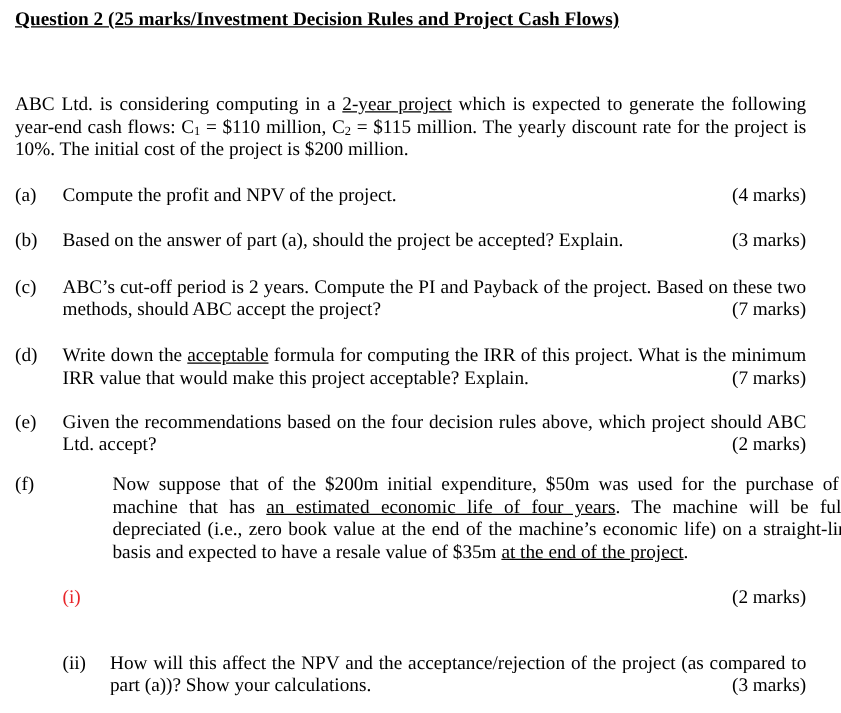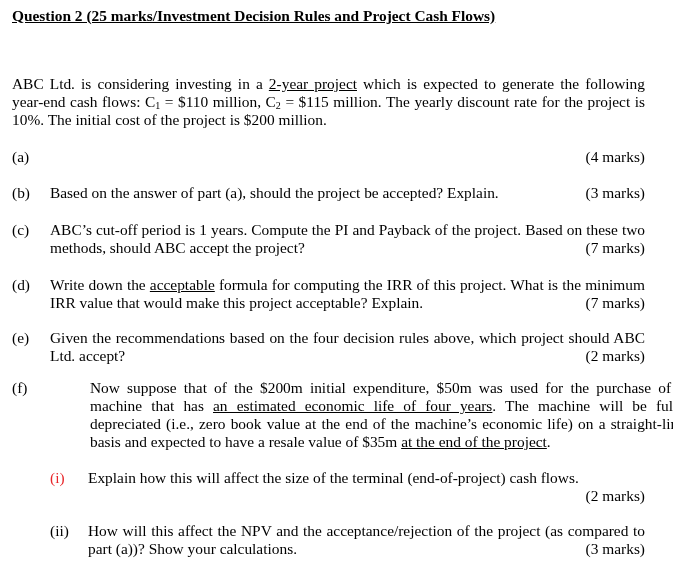--- a/index.html
+++ b/index.html
@@ -28,42 +28,43 @@
 </style>
 </head>
 <body>
 
 <div class="page">
 
   <div class="title">Question 2 (25 marks/Investment Decision Rules and Project Cash Flows)</div>
 
 
   <div class="para" style="top:75px;">
-    <span>ABC Ltd. is considering investing in a </span><span class="u">2-year project</span><span> which is expected to generate the following year-end cash flows: C</span><sub>1</sub><span> = $110 million, C</span><sub>2</sub><span> = $115 million.  The yearly discount rate for the project is 10%.  The initial cost of the project is $200 million.</span>
+    <span>ABC Ltd. is considering computing in a </span><span class="u">2-year project</span><span> which is expected to generate the following year-end cash flows: C</span><sub>1</sub><span> = $110 million, C</span><sub>2</sub><span> = $115 million.  The yearly discount rate for the project is 10%.  The initial cost of the project is $200 million.</span>
   </div>
 
   <div class="item" style="top:148px;">
     <span class="lbl">(a)</span>
     <div class="body">
       <span class="marks">(4 marks)</span>
+      <span>Compute the profit and NPV of the project.</span>
     </div>
   </div>
 
   <div class="item" style="top:184px;">
     <span class="lbl">(b)</span>
     <div class="body">
       <span class="marks">(3 marks)</span>
       <span>Based on the answer of part (a), should the project be accepted? Explain.</span>
     </div>
   </div>
 
   <div class="item" style="top:221px;">
     <span class="lbl">(c)</span>
     <div class="body">
-      <span>ABC’s cut-off period is 1 years.  Compute the PI and Payback of the project. Based on these two methods, should ABC accept the project?</span>
+      <span>ABC’s cut-off period is 2 years.  Compute the PI and Payback of the project. Based on these two methods, should ABC accept the project?</span>
       <span class="marks">(7 marks)</span>
     </div>
   </div>
 
   <div class="item" style="top:276px;">
     <span class="lbl">(d)</span>
     <div class="body">
       <span>Write down the </span><span class="u">acceptable</span><span> formula for computing the IRR of this project. What is the minimum IRR value that would make this project acceptable? Explain.</span>
       <span class="marks">(7 marks)</span>
     </div>
@@ -80,21 +81,20 @@
   <div class="item" style="top:379px;">
     <span class="lbl">(f)</span>
     <div class="body" style="text-align: justify; text-align-last: left; margin-left: 40px;">
       <span>Now suppose that of the $200m initial expenditure, $50m was used for the purchase of a machine that has </span><span class="u">an estimated economic life of four years</span><span>.  The machine will be fully depreciated (i.e., zero book value at the end of the machine’s economic life) on a straight-line basis and expected to have a resale value of $35m </span><span class="u">at the end of the project</span><span>.</span>
     </div>
   </div>
 
   <div class="item sub" style="top:469px;">
     <span class="lbl red">(i)</span>
     <div class="body">
-      <span class="line">Explain how this will affect the size of the terminal (end-of-project) cash flows.</span>
       <span class="marks">(2 marks)</span>
     </div>
   </div>
 
   <div class="item sub" style="top:522px;">
     <span class="lbl">(ii)</span>
     <div class="body">
       <span>How will this affect the NPV and the acceptance/rejection of the project (as compared to part (a))? Show your calculations.</span>
       <span class="marks">(3 marks)</span>
     </div>

